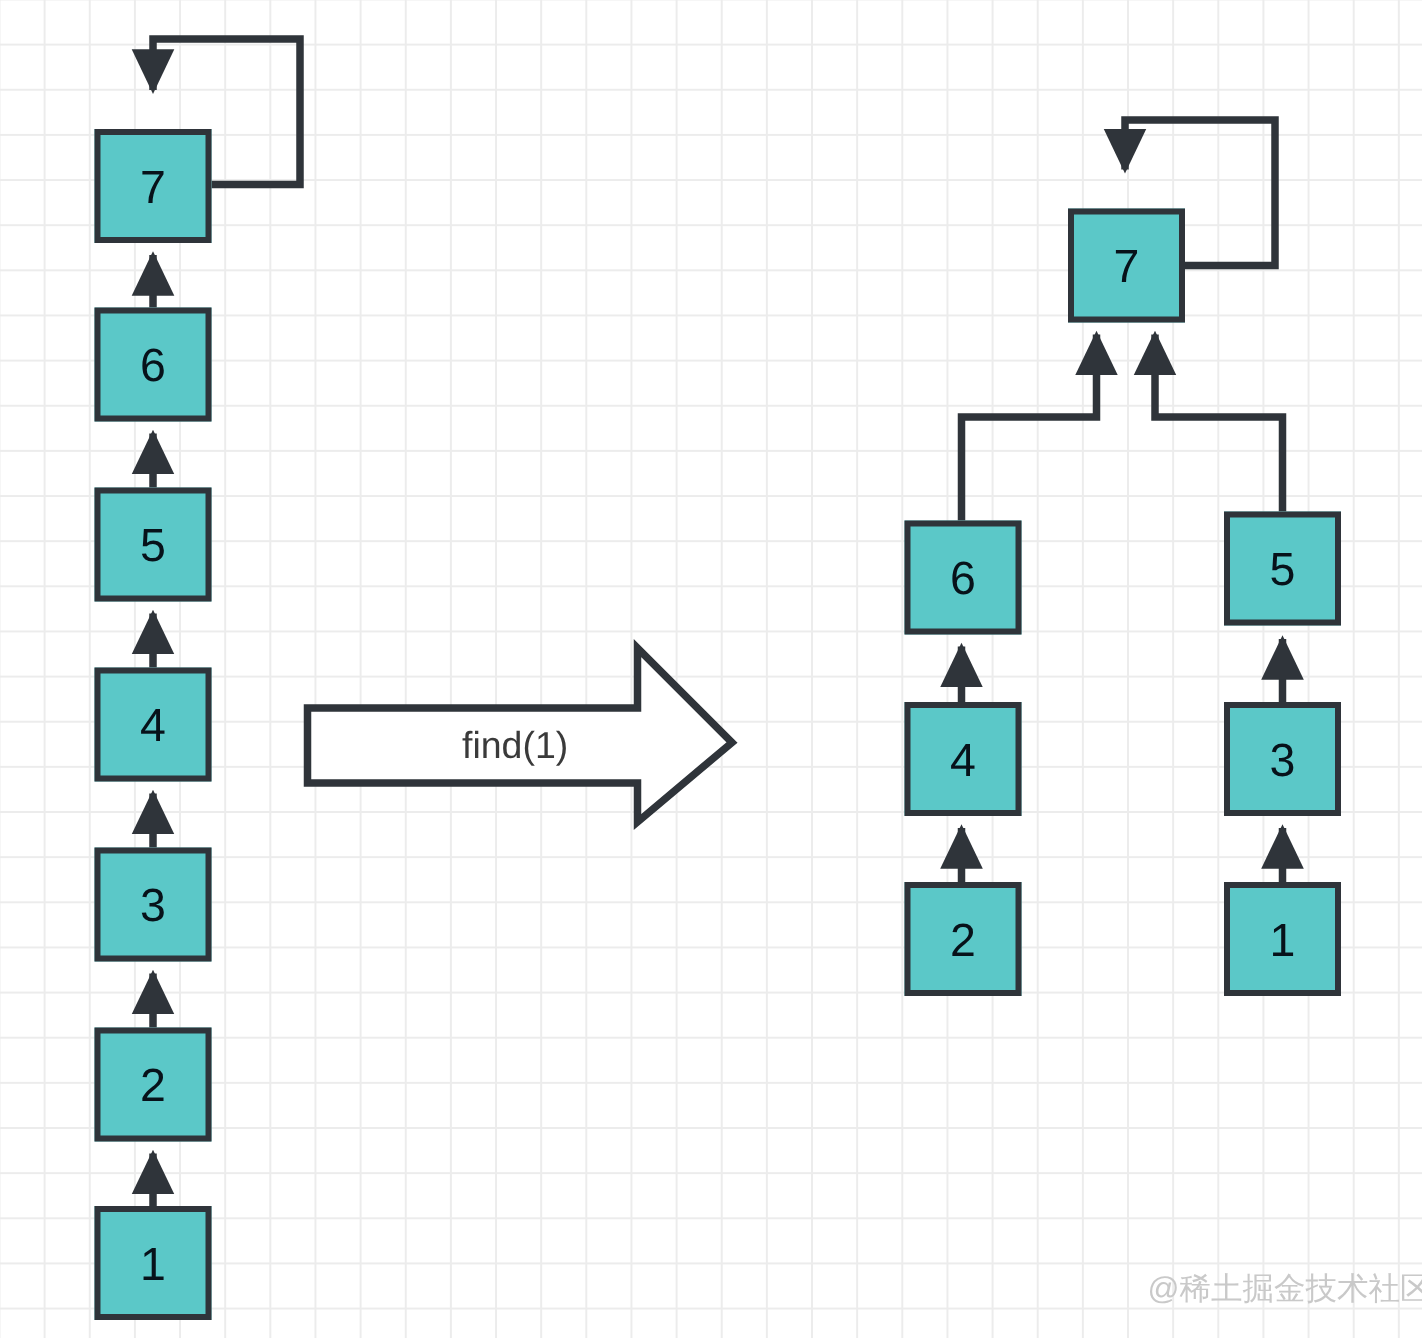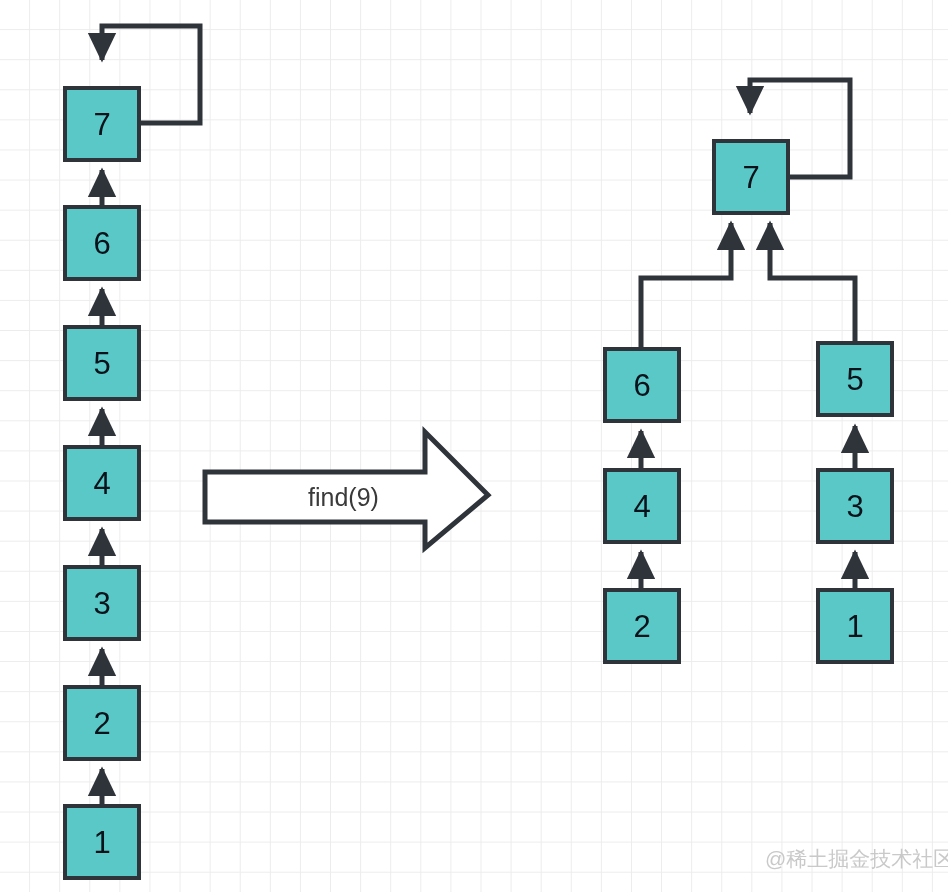--- a/index.html
+++ b/index.html
@@ -104,17 +104,17 @@
   <div class="node" style="left:63px; top:804px; width:78px; height:76px;">1</div>
 
   <div class="node" style="left:712px; top:139px; width:78px; height:76px;">7</div>
   <div class="node" style="left:603px; top:347px; width:78px; height:76px;">6</div>
   <div class="node" style="left:603px; top:468px; width:78px; height:76px;">4</div>
   <div class="node" style="left:603px; top:588px; width:78px; height:76px;">2</div>
   <div class="node" style="left:816px; top:341px; width:78px; height:76px;">5</div>
   <div class="node" style="left:816px; top:468px; width:78px; height:76px;">3</div>
   <div class="node" style="left:816px; top:588px; width:78px; height:76px;">1</div>
 
-  <div class="op-label" style="left:308px; top:483px;">find(9)</div>
+  <div class="op-label" style="left:308px; top:483px;">find(1)</div>
 
   <div class="watermark" style="left:765px; top:845px;">@稀土掘金技术社区</div>
 
 </div>
 
 </body></html>

